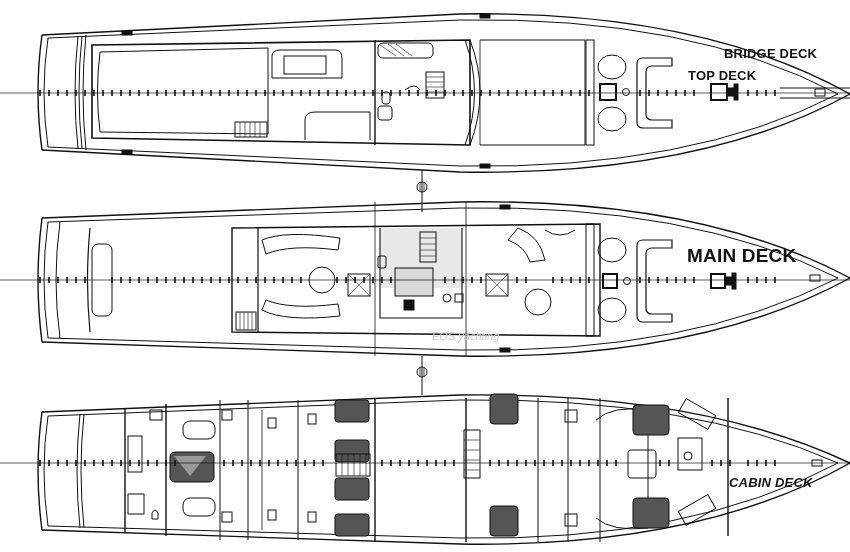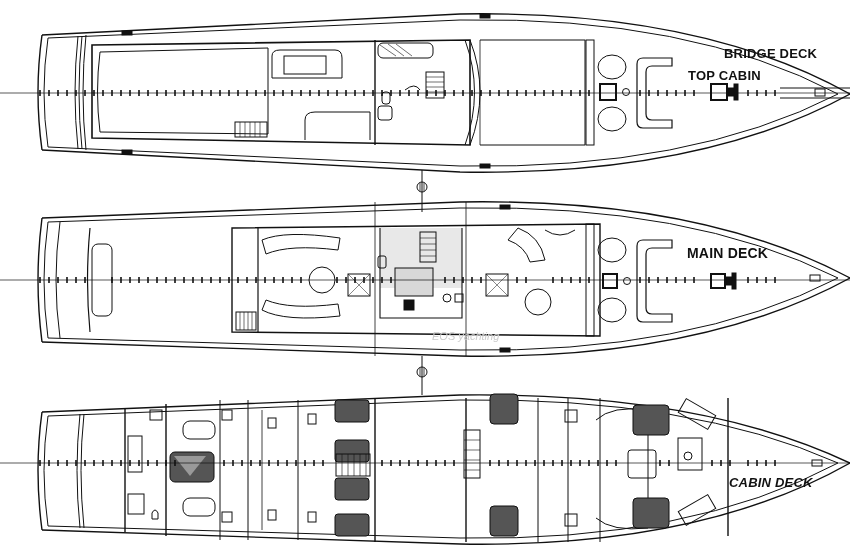--- a/index.html
+++ b/index.html
@@ -245,15 +245,15 @@
     <rect x="680" y="502" width="34" height="16" transform="rotate(-30 697 510)"></rect>
     <rect x="812" y="460" width="10" height="6"></rect>
     <line x1="0" y1="463" x2="850" y2="463" stroke-width="0.7"></line>
     <g stroke-width="1.6">
       <path d="M40,460v6M49,460v6M58,460v6M67,460v6M76,460v6M85,460v6M94,460v6M103,460v6M112,460v6M121,460v6M130,460v6M139,460v6M148,460v6M157,460v6M166,460v6M175,460v6M224,460v6M233,460v6M242,460v6M251,460v6M260,460v6M269,460v6M278,460v6M287,460v6M296,460v6M305,460v6M314,460v6M323,460v6M382,460v6M391,460v6M400,460v6M409,460v6M418,460v6M427,460v6M436,460v6M445,460v6M454,460v6M490,460v6M499,460v6M508,460v6M517,460v6M526,460v6M535,460v6M544,460v6M553,460v6M562,460v6M571,460v6M580,460v6M589,460v6M598,460v6M607,460v6M616,460v6M660,460v6M669,460v6M712,460v6M721,460v6M730,460v6M748,460v6M757,460v6M766,460v6M775,460v6"></path>
     </g>
   </g>
 </svg>
 
 <div class="deck-label" style="left:687px;top:46px;margin-left:37px;">BRIDGE DECK</div>
-<div class="deck-label" style="left:688px;top:68px;">TOP CABIN</div>
-<div class="deck-label" style="left:687px;top:245px;font-size:14px;">MAIN DECK</div>
+<div class="deck-label" style="left:688px;top:68px;">TOP DECK</div>
+<div class="deck-label" style="left:687px;top:245px;font-size:19px;">MAIN DECK</div>
 <div class="deck-label" style="left:729px;top:475px;font-style:italic;">CABIN DECK</div>
 
 </body></html>

